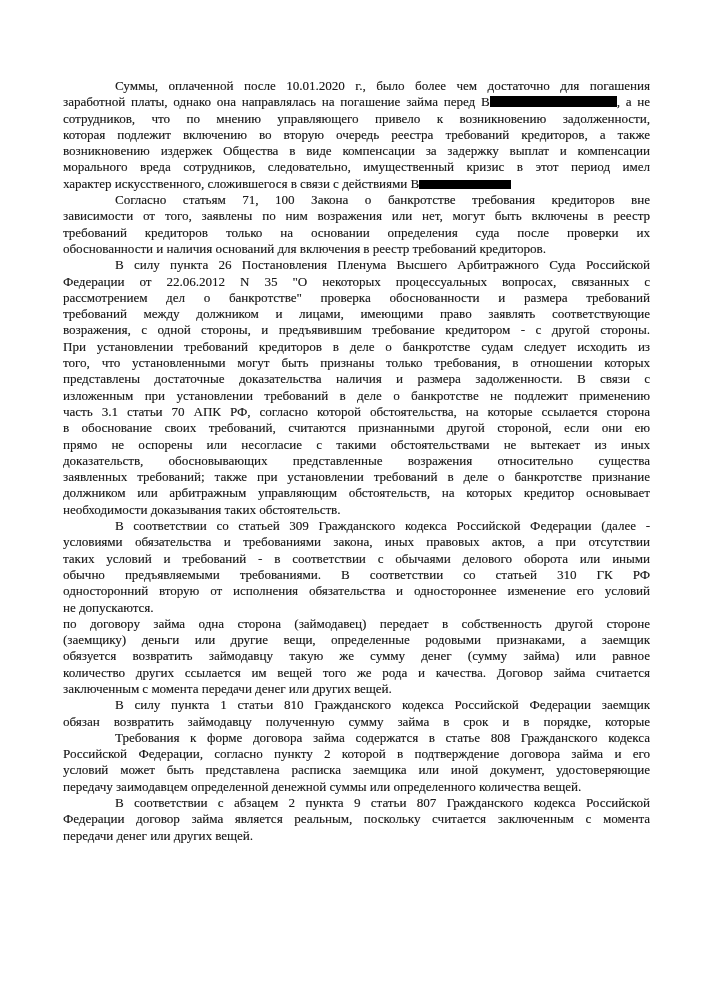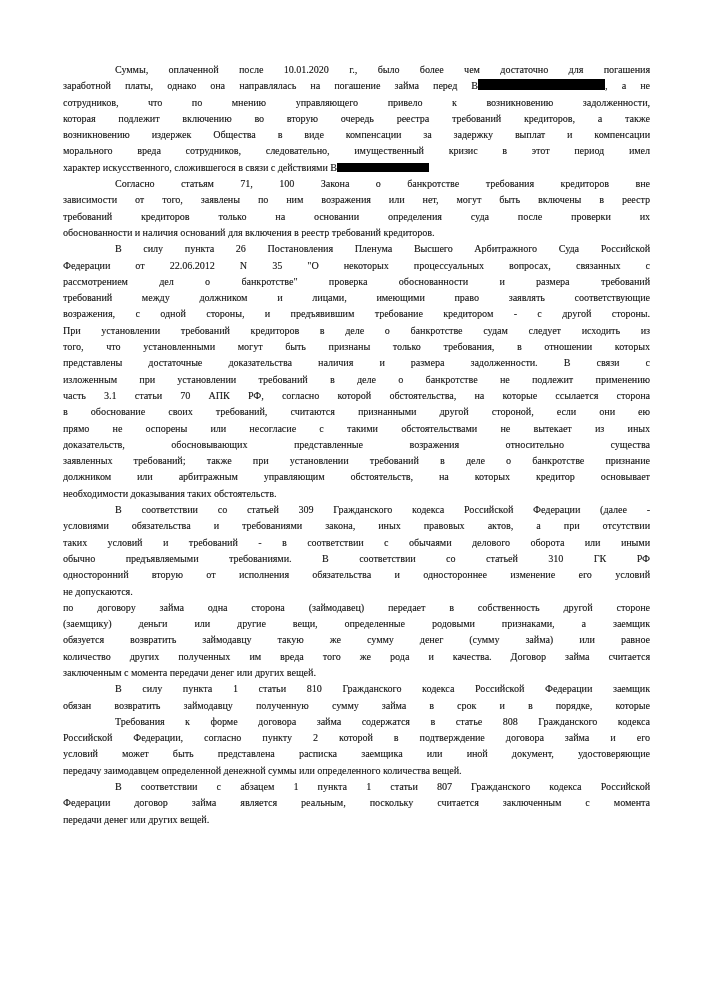--- a/index.html
+++ b/index.html
@@ -12,23 +12,23 @@
     width: 707px;
     height: 1000px;
     background: #ffffff;
     overflow: hidden;
     font-family: "Liberation Serif", "DejaVu Serif", serif;
     color: #1a1a1a;
   }
   .textblock {
     position: absolute;
     left: 63px;
-    top: 62px;
+    top: 78px;
     width: 587px;
-    font-size: 10px;
+    font-size: 13px;
     text-shadow: 0.25px 0.15px 0.3px rgba(0,0,0,0.38);
   }
   .line {
     height: 16.3px;
     line-height: 16.3px;
     text-align: justify;
     text-align-last: justify;
     overflow: hidden;
     white-space: normal;
   }
@@ -78,25 +78,25 @@
       <div class="line para-last">необходимости доказывания таких обстоятельств.</div>
       <div class="line para-first">В соответствии со статьей 309 Гражданского кодекса Российской Федерации (далее -</div>
       <div class="line">условиями обязательства и требованиями закона, иных правовых актов, а при отсутствии</div>
       <div class="line">таких условий и требований - в соответствии с обычаями делового оборота или иными</div>
       <div class="line">обычно предъявляемыми требованиями. В соответствии со статьей 310 ГК РФ</div>
       <div class="line">односторонний вторую от исполнения обязательства и одностороннее изменение его условий</div>
       <div class="line para-last">не допускаются.</div>
       <div class="line">по договору займа одна сторона (займодавец) передает в собственность другой стороне</div>
       <div class="line">(заемщику) деньги или другие вещи, определенные родовыми признаками, а заемщик</div>
       <div class="line">обязуется возвратить займодавцу такую же сумму денег (сумму займа) или равное</div>
-      <div class="line">количество других полученных им вреда того же рода и качества. Договор займа считается</div>
+      <div class="line">количество других ссылается им вещей того же рода и качества. Договор займа считается</div>
       <div class="line para-last">заключенным с момента передачи денег или других вещей.</div>
       <div class="line para-first">В силу пункта 1 статьи 810 Гражданского кодекса Российской Федерации заемщик</div>
       <div class="line">обязан возвратить займодавцу полученную сумму займа в срок и в порядке, которые</div>
       <div class="line para-first">Требования к форме договора займа содержатся в статье 808 Гражданского кодекса</div>
       <div class="line">Российской Федерации, согласно пункту 2 которой в подтверждение договора займа и его</div>
       <div class="line">условий может быть представлена расписка заемщика или иной документ, удостоверяющие</div>
       <div class="line para-last">передачу заимодавцем определенной денежной суммы или определенного количества вещей.</div>
-      <div class="line para-first">В соответствии с абзацем 1 пункта 1 статьи 807 Гражданского кодекса Российской</div>
+      <div class="line para-first">В соответствии с абзацем 2 пункта 9 статьи 807 Гражданского кодекса Российской</div>
       <div class="line">Федерации договор займа является реальным, поскольку считается заключенным с момента</div>
       <div class="line para-last">передачи денег или других вещей.</div>
     </div>
 </div>
 
 </body></html>

